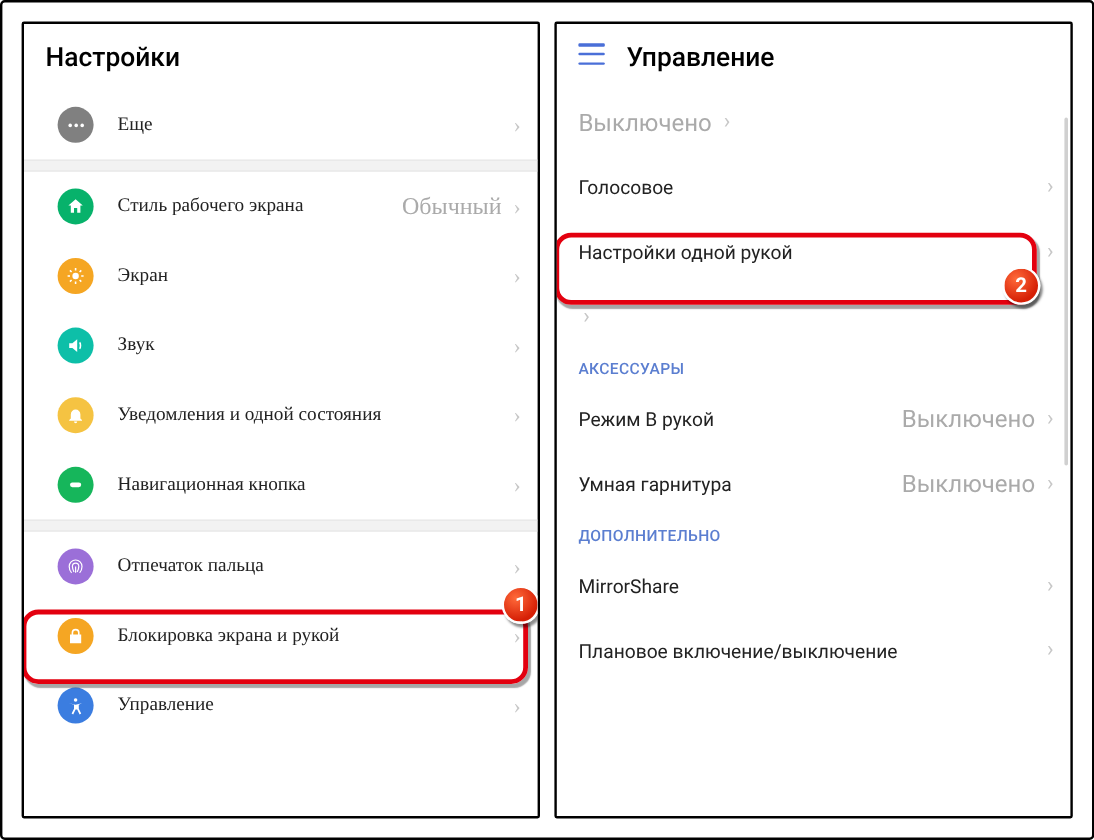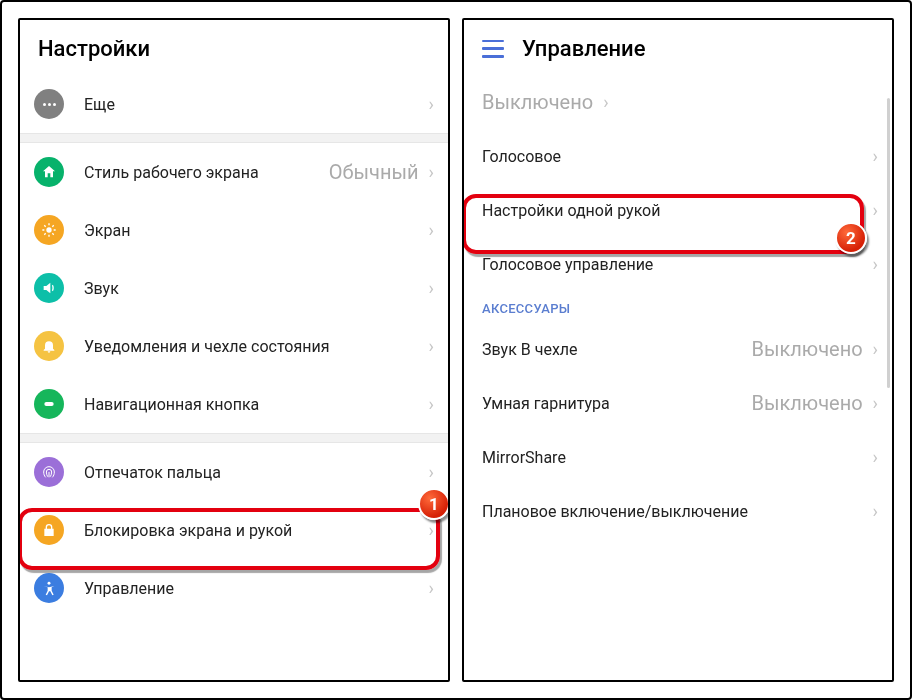--- a/index.html
+++ b/index.html
@@ -32,21 +32,20 @@
     border: 2px solid #000;
     border-radius: 2px;
     display: flex;
     flex-direction: column;
     overflow: hidden;
     position: relative;
   }
   .header {
     padding: 16px 18px 14px 18px;
     display: flex;
-    align-items: center;
     gap: 18px;
   }
   .header h1 {
     font-size: 22px;
     font-weight: 500;
     color: #000;
   }
   .hamburger {
     width: 22px; height: 18px;
     display: flex;
@@ -71,21 +70,21 @@
     color: #5b7ed0;
     letter-spacing: 0.3px;
   }
   .row {
     display: flex;
     align-items: center;
     padding: 14px 14px 14px 18px;
     position: relative;
     min-height: 54px;
   }
-  .row.with-icon { padding-left: 14px; }
+  .row.with-icon { padding-left: 28px; font-family: Liberation Serif, serif; }
   .row .icon {
     width: 30px; height: 30px;
     border-radius: 50%;
     margin-right: 20px;
     display: flex;
     align-items: center;
     justify-content: center;
     flex-shrink: 0;
   }
   .row .label {
@@ -222,21 +221,21 @@
         <div class="label">Звук</div>
         <div class="chevron">›</div>
       </div>
 
       <div class="row with-icon">
         <div class="icon ic-yellow">
           <svg viewBox="0 0 24 24">
               <path d="M12 22a2 2 0 002-2h-4a2 2 0 002 2zm6-6V11a6 6 0 10-12 0v5l-2 2v1h16v-1l-2-2z"></path>
             </svg>
         </div>
-        <div class="label">Уведомления и чехле состояния</div>
+        <div class="label">Уведомления и одной состояния</div>
         <div class="chevron">›</div>
       </div>
 
       <div class="row with-icon">
         <div class="icon ic-green2">
           <svg viewBox="0 0 24 24">
               <rect x="5" y="9" width="14" height="6" rx="3"></rect>
             </svg>
         </div>
         <div class="label">Навигационная кнопка</div>
@@ -304,38 +303,38 @@
         <div class="label">Голосовое</div>
         <div class="chevron">›</div>
       </div>
 
       <div class="row">
         <div class="label">Настройки одной рукой</div>
         <div class="chevron">›</div>
       </div>
 
       <div class="row">
-        <div class="label">Голосовое управление</div>
         <div class="chevron">›</div>
       </div>
 
       <div class="section-label">АКСЕССУАРЫ</div>
 
       <div class="row">
-        <div class="label">Звук В чехле</div>
+        <div class="label">Режим В рукой</div>
         <div class="value">Выключено</div>
         <div class="chevron">›</div>
       </div>
 
       <div class="row">
         <div class="label">Умная гарнитура</div>
         <div class="value">Выключено</div>
         <div class="chevron">›</div>
       </div>
 
+      <div class="section-label">ДОПОЛНИТЕЛЬНО</div>
 
       <div class="row">
         <div class="label">MirrorShare</div>
         <div class="chevron">›</div>
       </div>
 
       <div class="row">
         <div class="label">Плановое включение/выключение</div>
         <div class="chevron">›</div>
       </div>

